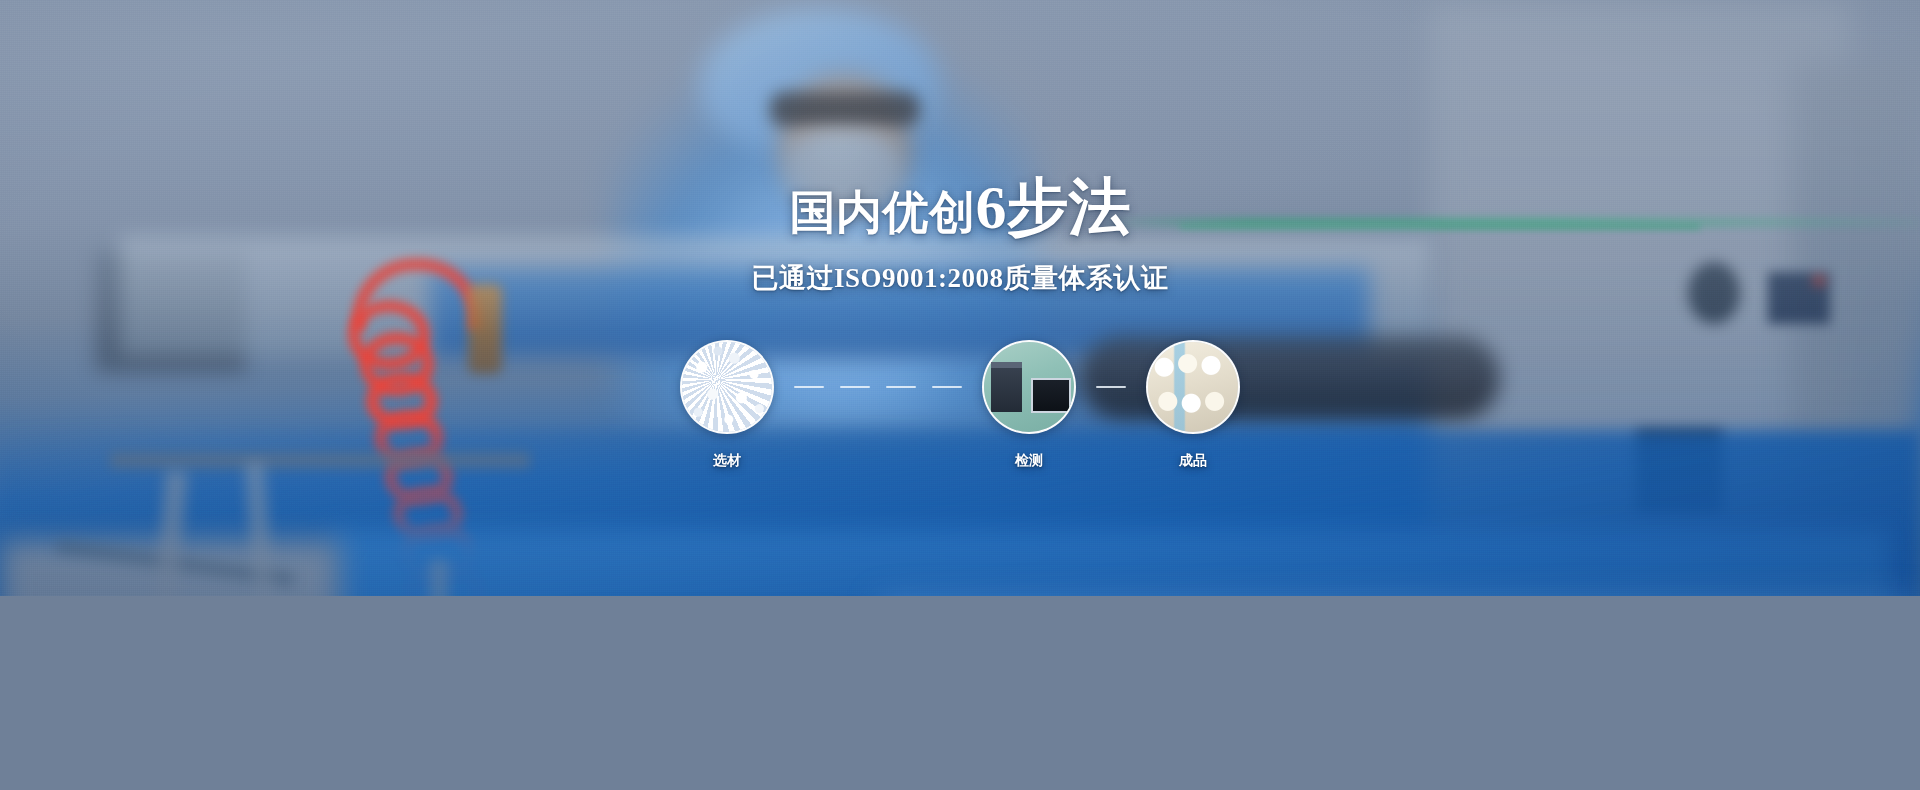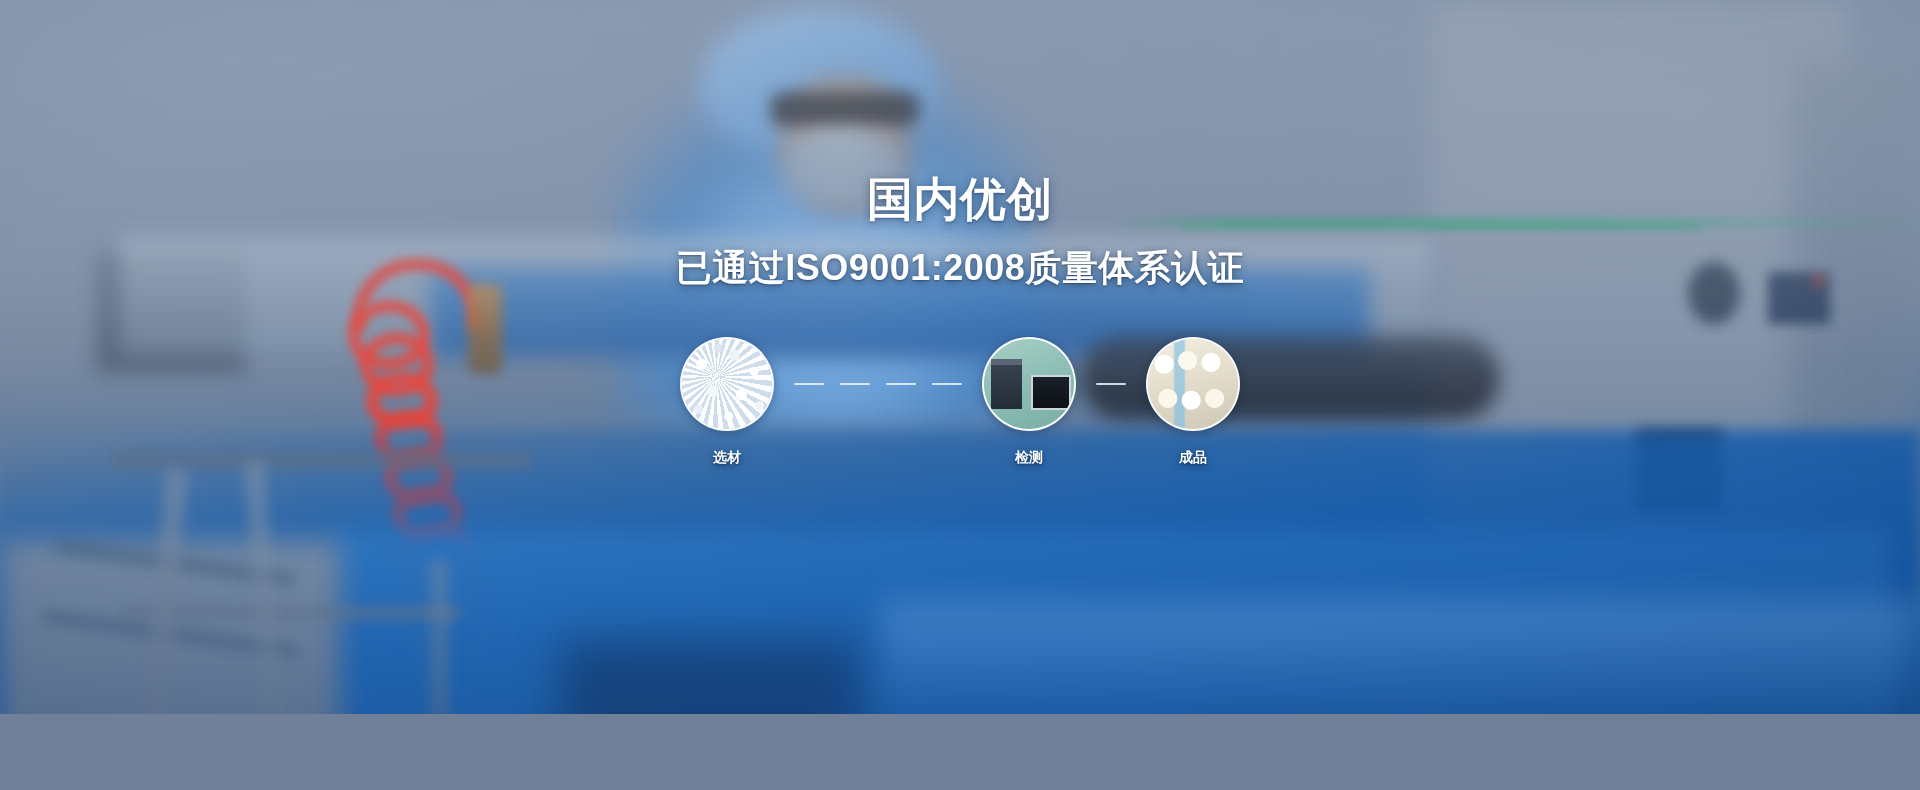--- a/index.html
+++ b/index.html
@@ -5,23 +5,24 @@
   * { margin:0; padding:0; box-sizing:border-box; }
   html,body{
     width:1920px; height:790px; overflow:hidden;
     font-family:"Liberation Sans","DejaVu Sans",sans-serif;
     background:#6f8098;
   }
 
   
   #banner{
     position:relative;
-    width:1920px; height:714px;
+    width:1920px; height:596px;
     overflow:hidden;
     background:#7b8ca4;
+    font-family:Liberation Serif, serif;
   }
 
   
   .bg-layer{ position:absolute; inset:0; pointer-events:none; }
 
   
   .bg-wall{
     background:
       linear-gradient(178deg,#8494ab 0%, #8090a8 18%, #7e8ea6 34%, #74869f 48%, #5f7ca0 60%, #2f6bb0 75%, #1c5ea8 88%, #17539c 100%);
   }
@@ -230,21 +231,21 @@
     white-space:nowrap;
     text-shadow:0 2px 10px rgba(10,32,62,.45), 0 1px 2px rgba(10,32,62,.35);
     display:flex; align-items:baseline; justify-content:center;
   }
   .headline .seg-a,
   .headline .seg-c{ font-size:46px; font-weight:bold; letter-spacing:.5px; }
   .headline .seg-b{ font-size:62px; font-weight:bold; letter-spacing:0; }
 
   .subhead{
     margin-top:22px;
-    font-size:36px; font-weight:bold; color:#ffffff; letter-spacing:.5px;
+    font-size:27px; font-weight:bold; color:#ffffff; letter-spacing:.5px;
     white-space:nowrap;
     text-shadow:0 2px 8px rgba(8,30,60,.5), 0 1px 2px rgba(8,30,60,.4);
   }
 
   .steps{
     margin-top:44px;
     display:flex; align-items:flex-start; justify-content:center;
   }
   .step{
     width:118px;
@@ -400,20 +401,21 @@
   <div class="leg-b"></div>
   <div class="leg-c2"></div>
 
   <div class="bg-layer bg-vignette"></div>
   <div class="grain"></div>
 
   <div class="content">
 
     <div class="headline">
       <span class="seg-a">国内优创</span>
+      <span class="seg-b">6步法</span>
     </div>
 
     <div class="subhead">已通过ISO9001:2008质量体系认证</div>
 
     <div class="steps">
 
       <div class="step">
         <div class="thumb">
           <div class="art art-pellets"></div>
         </div>

